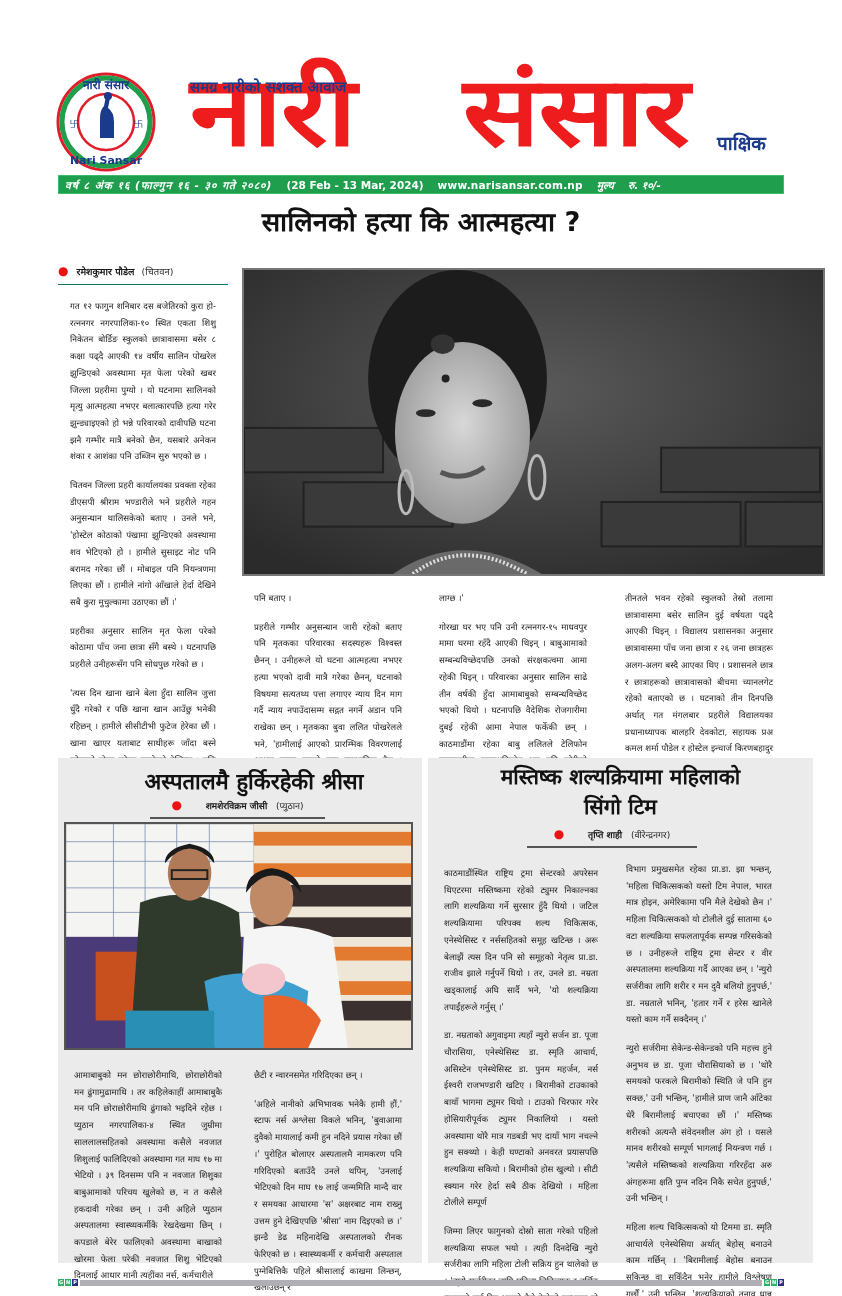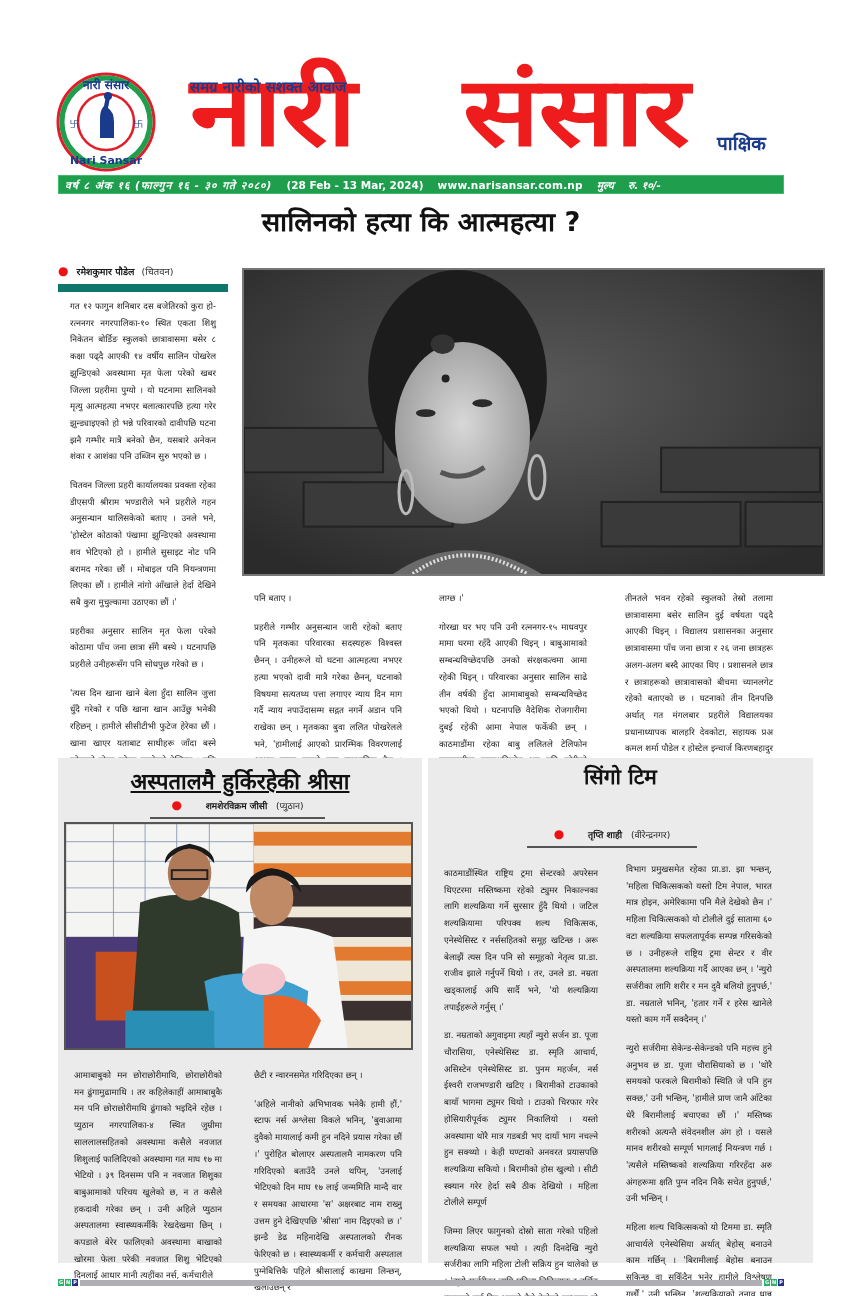--- a/index.html
+++ b/index.html
@@ -15,21 +15,21 @@
 
   .infobar { position: absolute; left: 58px; top: 175px; width: 726px; height: 19px; background: #1f9e4e; border: 1px solid #3bbd6a; display: flex; align-items: center; padding: 0 6px; gap: 14px; white-space: nowrap; font-size: 10.5px; font-weight: bold; color: #ffffff; font-family: "DejaVu Sans", sans-serif; }
   .infobar .issue { font-style: italic; letter-spacing: 1px; }
   .infobar .price-label { font-style: italic; }
   .infobar .site { letter-spacing: 0.2px; }
 
   
   .headline { position: absolute; left: 0; width: 842px; top: 203px; text-align: center; font-family: "DejaVu Sans", sans-serif; font-weight: bold; font-size: 26px; color: #111111; transform: scaleX(1.05); }
 
   
-  .byline { position: absolute; left: 58px; top: 264px; width: 170px; font-family: "DejaVu Sans", sans-serif; font-size: 9.5px; white-space: nowrap; padding-bottom: 6px; border-bottom: 8px solid #0f766e; }
+  .byline { position: absolute; left: 58px; top: 264px; width: 170px; font-family: "DejaVu Sans", sans-serif; font-size: 9.5px; white-space: nowrap; padding-bottom: 6px; border-bottom: 1px solid #0f766e; }
   .byline .dot { color: #e11; font-size: 12px; margin-right: 5px; }
   .byline .name { font-weight: bold; margin-right: 4px; }
   .byline .place { font-weight: normal; color: #333; }
 
   .col { position: absolute; font-size: 8.6px; line-height: 16.7px; text-align: justify; color: #1a1a1a; }
   .col p { margin: 12px; }
   .col .cont { font-weight: bold; font-family: "DejaVu Sans", sans-serif; font-size: 10px; white-space: nowrap; }
   .col .cont .arrow { color: #e11; margin-left: 6px; }
 
   .photo1 { position: absolute; left: 242px; top: 268px; width: 583px; height: 308px; border: 2px solid #777; background: #222; overflow: hidden; }
@@ -142,21 +142,21 @@
 </div>
 
 <div class="col" style="left:613px; top:578px; width:172px;">
   <p>तीनतले भवन रहेको स्कुलको तेस्रो तलामा छात्रावासमा बसेर सालिन दुई वर्षयता पढ्दै आएकी थिइन् । विद्यालय प्रशासनका अनुसार छात्रावासमा पाँच जना छात्रा र २६ जना छात्रहरू अलग-अलग बस्दै आएका थिए । प्रशासनले छात्र र छात्राहरूको छात्रावासको बीचमा च्यानलगेट रहेको बताएको छ । घटनाको तीन दिनपछि अर्थात् गत मंगलबार प्रहरीले विद्यालयका प्रधानाध्यापक बालहरि देवकोटा, सहायक प्रअ कमल शर्मा पौडेल र होस्टेल इन्चार्ज किरणबहादुर अधिकारीलाई नियन्त्रणमा लिएको छ ।</p>
   <div class="cont" style="text-align:right;">
     <span>बाँकी पृष्ठ ११</span><span class="arrow">»</span>
   </div>
 </div>
 
 <div class="box box-left"></div>
-<div class="sub-headline" style="left:58px; top:765px; width:364px; font-size:22px;text-decoration:underline;">अस्पतालमै हुर्किरहेकी श्रीसा</div>
+<div class="sub-headline" style="left:72px; top:765px; width:364px; font-size:22px;">अस्पतालमै हुर्किरहेकी श्रीसा</div>
 <div class="sub-byline" style="left:150px; top:798px; width:175px;">
   <span class="dot">●</span>
   <span class="name">शमशेरविक्रम जीसी</span>
   <span>(प्युठान)</span>
 </div>
 
 <div class="photo2">
   <svg width="100%" height="100%" viewBox="0 0 349 228" preserveAspectRatio="none">
     <rect width="349" height="228" fill="#e9e4da"></rect>
     <rect x="0" y="0" width="190" height="115" fill="#f4f4f2" stroke="#bbb"></rect>
@@ -204,20 +204,21 @@
 <div class="col" style="left:242px; top:1055px; width:172px;">
   <p>छैटी र न्वारनसमेत गरिदिएका छन् ।</p>
   <p>'अहिले नानीको अभिभावक भनेकै हामी हौं,' स्टाफ नर्स अश्लेसा विकले भनिन्, 'बुवाआमा दुवैको मायालाई कमी हुन नदिने प्रयास गरेका छौं ।' पुरोहित बोलाएर अस्पतालमै नामकरण पनि गरिदिएको बताउँदै उनले थपिन्, 'उनलाई भेटिएको दिन माघ १७ लाई जन्ममिति मान्दै वार र समयका आधारमा 'स' अक्षरबाट नाम राख्नु उत्तम हुने देखिएपछि 'श्रीसा' नाम दिइएको छ ।' झन्डै डेढ महिनादेखि अस्पतालको रौनक फेरिएको छ । स्वास्थ्यकर्मी र कर्मचारी अस्पताल पुग्नेबित्तिकै पहिले श्रीसालाई काखमा लिन्छन्, खेलाउँछन् र</p>
   <div class="cont" style="text-align:right;">
     <span>बाँकी पृष्ठ ११</span><span class="arrow">»</span>
   </div>
 </div>
 
 <div class="box box-right"></div>
 <div class="sub-headline" style="left:428px; top:762px; width:385px; font-size:21px; line-height:30px;">
+  <div>मस्तिष्क शल्यक्रियामा महिलाको</div>
   <div>सिंगो टिम</div>
 </div>
 <div class="sub-byline" style="left:527px; top:827px; width:170px;">
   <span class="dot">●</span>
   <span class="name">तृप्ति शाही</span>
   <span>(वीरेन्द्रनगर)</span>
 </div>
 
 <div class="col" style="left:432px; top:853px; width:178px;">
   <p>काठमाडौंस्थित राष्ट्रिय ट्रमा सेन्टरको अपरेसन थिएटरमा मस्तिष्कमा रहेको ट्युमर निकाल्नका लागि शल्यक्रिया गर्ने सुरसार हुँदै थियो । जटिल शल्यक्रियामा परिपक्व शल्य चिकित्सक, एनेस्थेसिस्ट र नर्ससहितको समूह खटिन्छ । अरू बेलाझैं त्यस दिन पनि सो समूहको नेतृत्व प्रा.डा. राजीव झाले गर्नुपर्ने थियो । तर, उनले डा. नम्रता खड्कालाई अघि सार्दै भने, 'यो शल्यक्रिया तपाईंहरूले गर्नुस् ।'</p>

